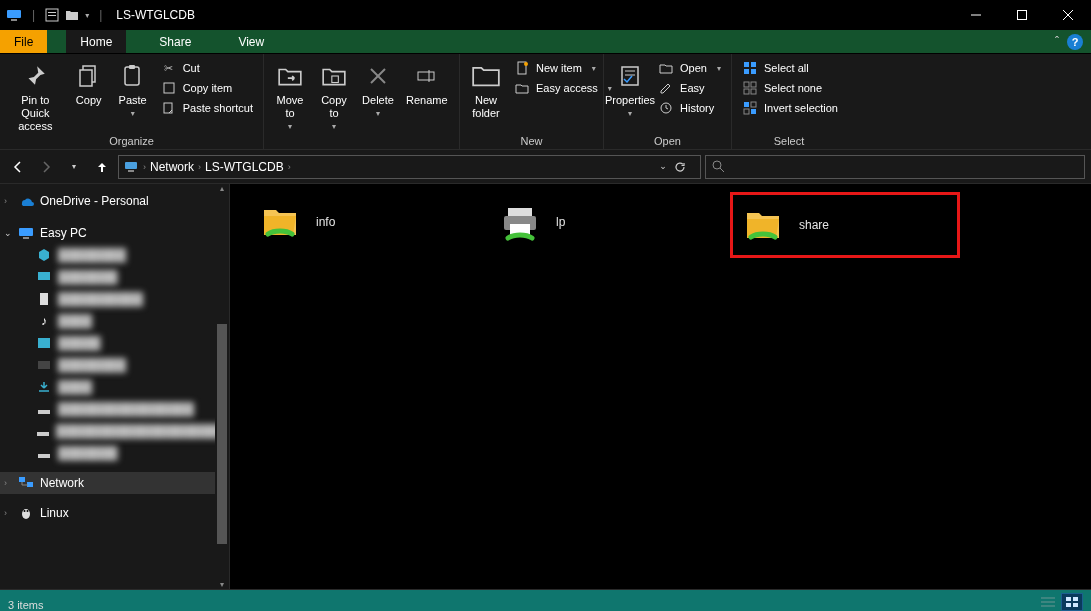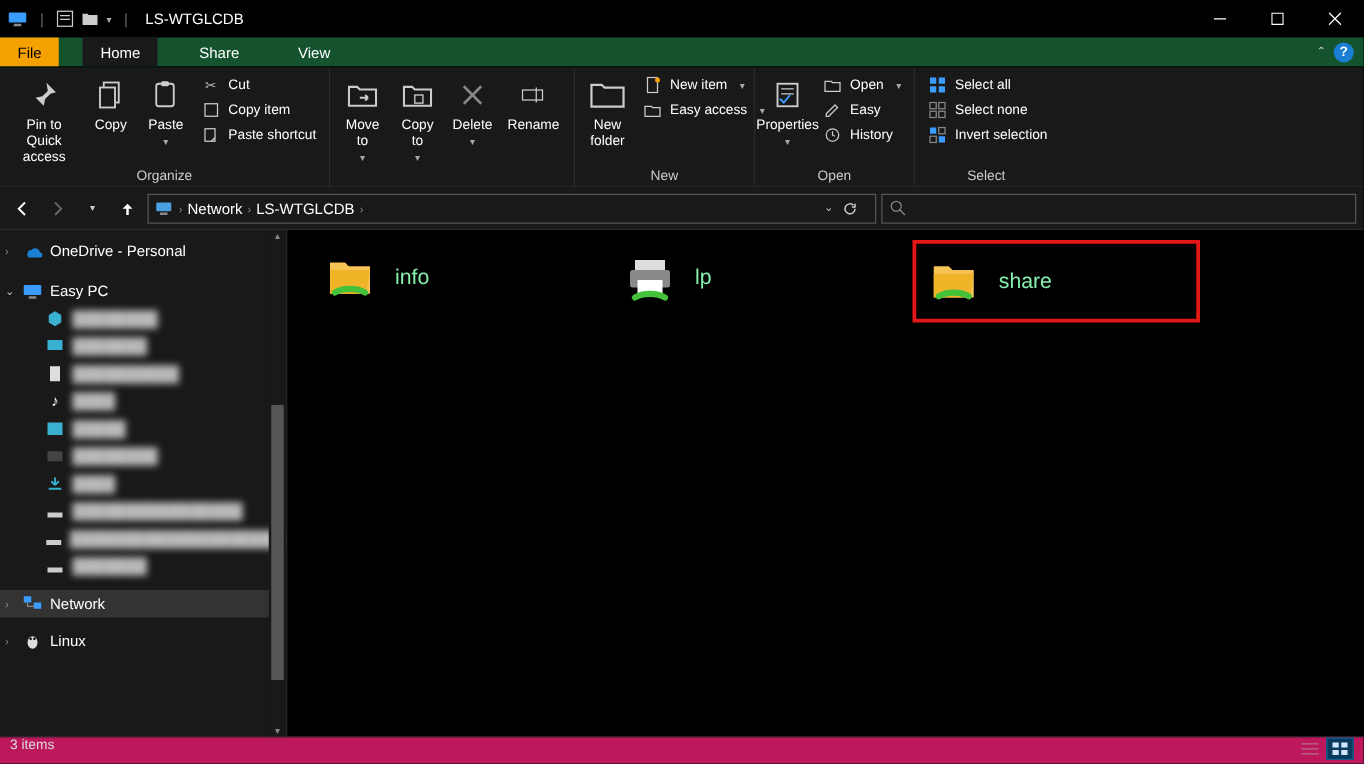--- a/index.html
+++ b/index.html
@@ -52,25 +52,25 @@
   .treeitem.sub { padding-left: 36px; }
   .treeitem .ticon { width:16px; height:16px; display:flex; align-items:center; justify-content:center; }
   .treeitem.blur .txt { filter: blur(3px); color:#bbb; }
   .treeitem.highlight { outline: 2px solid #e61717; outline-offset: -1px; }
   .treecaret { position:absolute; left:4px; color:#888; font-size:9px; }
   .scrollind { position:absolute; right:0; top:0; bottom:0; width:14px; background:#191919; }
   .scrollind .thumb { position:absolute; right:2px; width:10px; background:#555; }
   .content { flex:1; background:#000; position:relative; padding:8px 20px; display:flex; gap:10px; align-items:flex-start; }
   .item { display:flex; align-items:center; gap:12px; width:230px; padding:6px; }
   .item .iicon { width:48px; height:48px; display:flex; align-items:center; justify-content:center; }
-  .item .ilabel { font-size:17px; color:#86efac; }
+  .item .ilabel { font-size:12px; color:#e5e5e5; }
   .item.boxed { border:3px solid #e61717; }
 
   
-  .statusbar { height:22px; background:#be185d; border-top:1px solid #2a2a2a; display:flex; align-items:flex-start; padding:0 8px; font-size:11px; color:#ddd;gap:20px; }
+  .statusbar { height:22px; background:#0f766e; border-top:1px solid #2a2a2a; display:flex; align-items:flex-end; padding:0 8px; font-size:11px; color:#ddd;gap:20px; }
   .statusbar .right { margin-left:auto; display:flex; gap:2px; }
   .viewbtn { width:22px; height:18px; display:flex; align-items:center; justify-content:center; border:1px solid transparent; }
   .viewbtn.active { background: #0a3a5c; border-color:#1b5f8f; }
   .viewbtn.off { opacity:.6; }
 
   svg { display:block; }
 </style>
 </head>
 <body>
 

